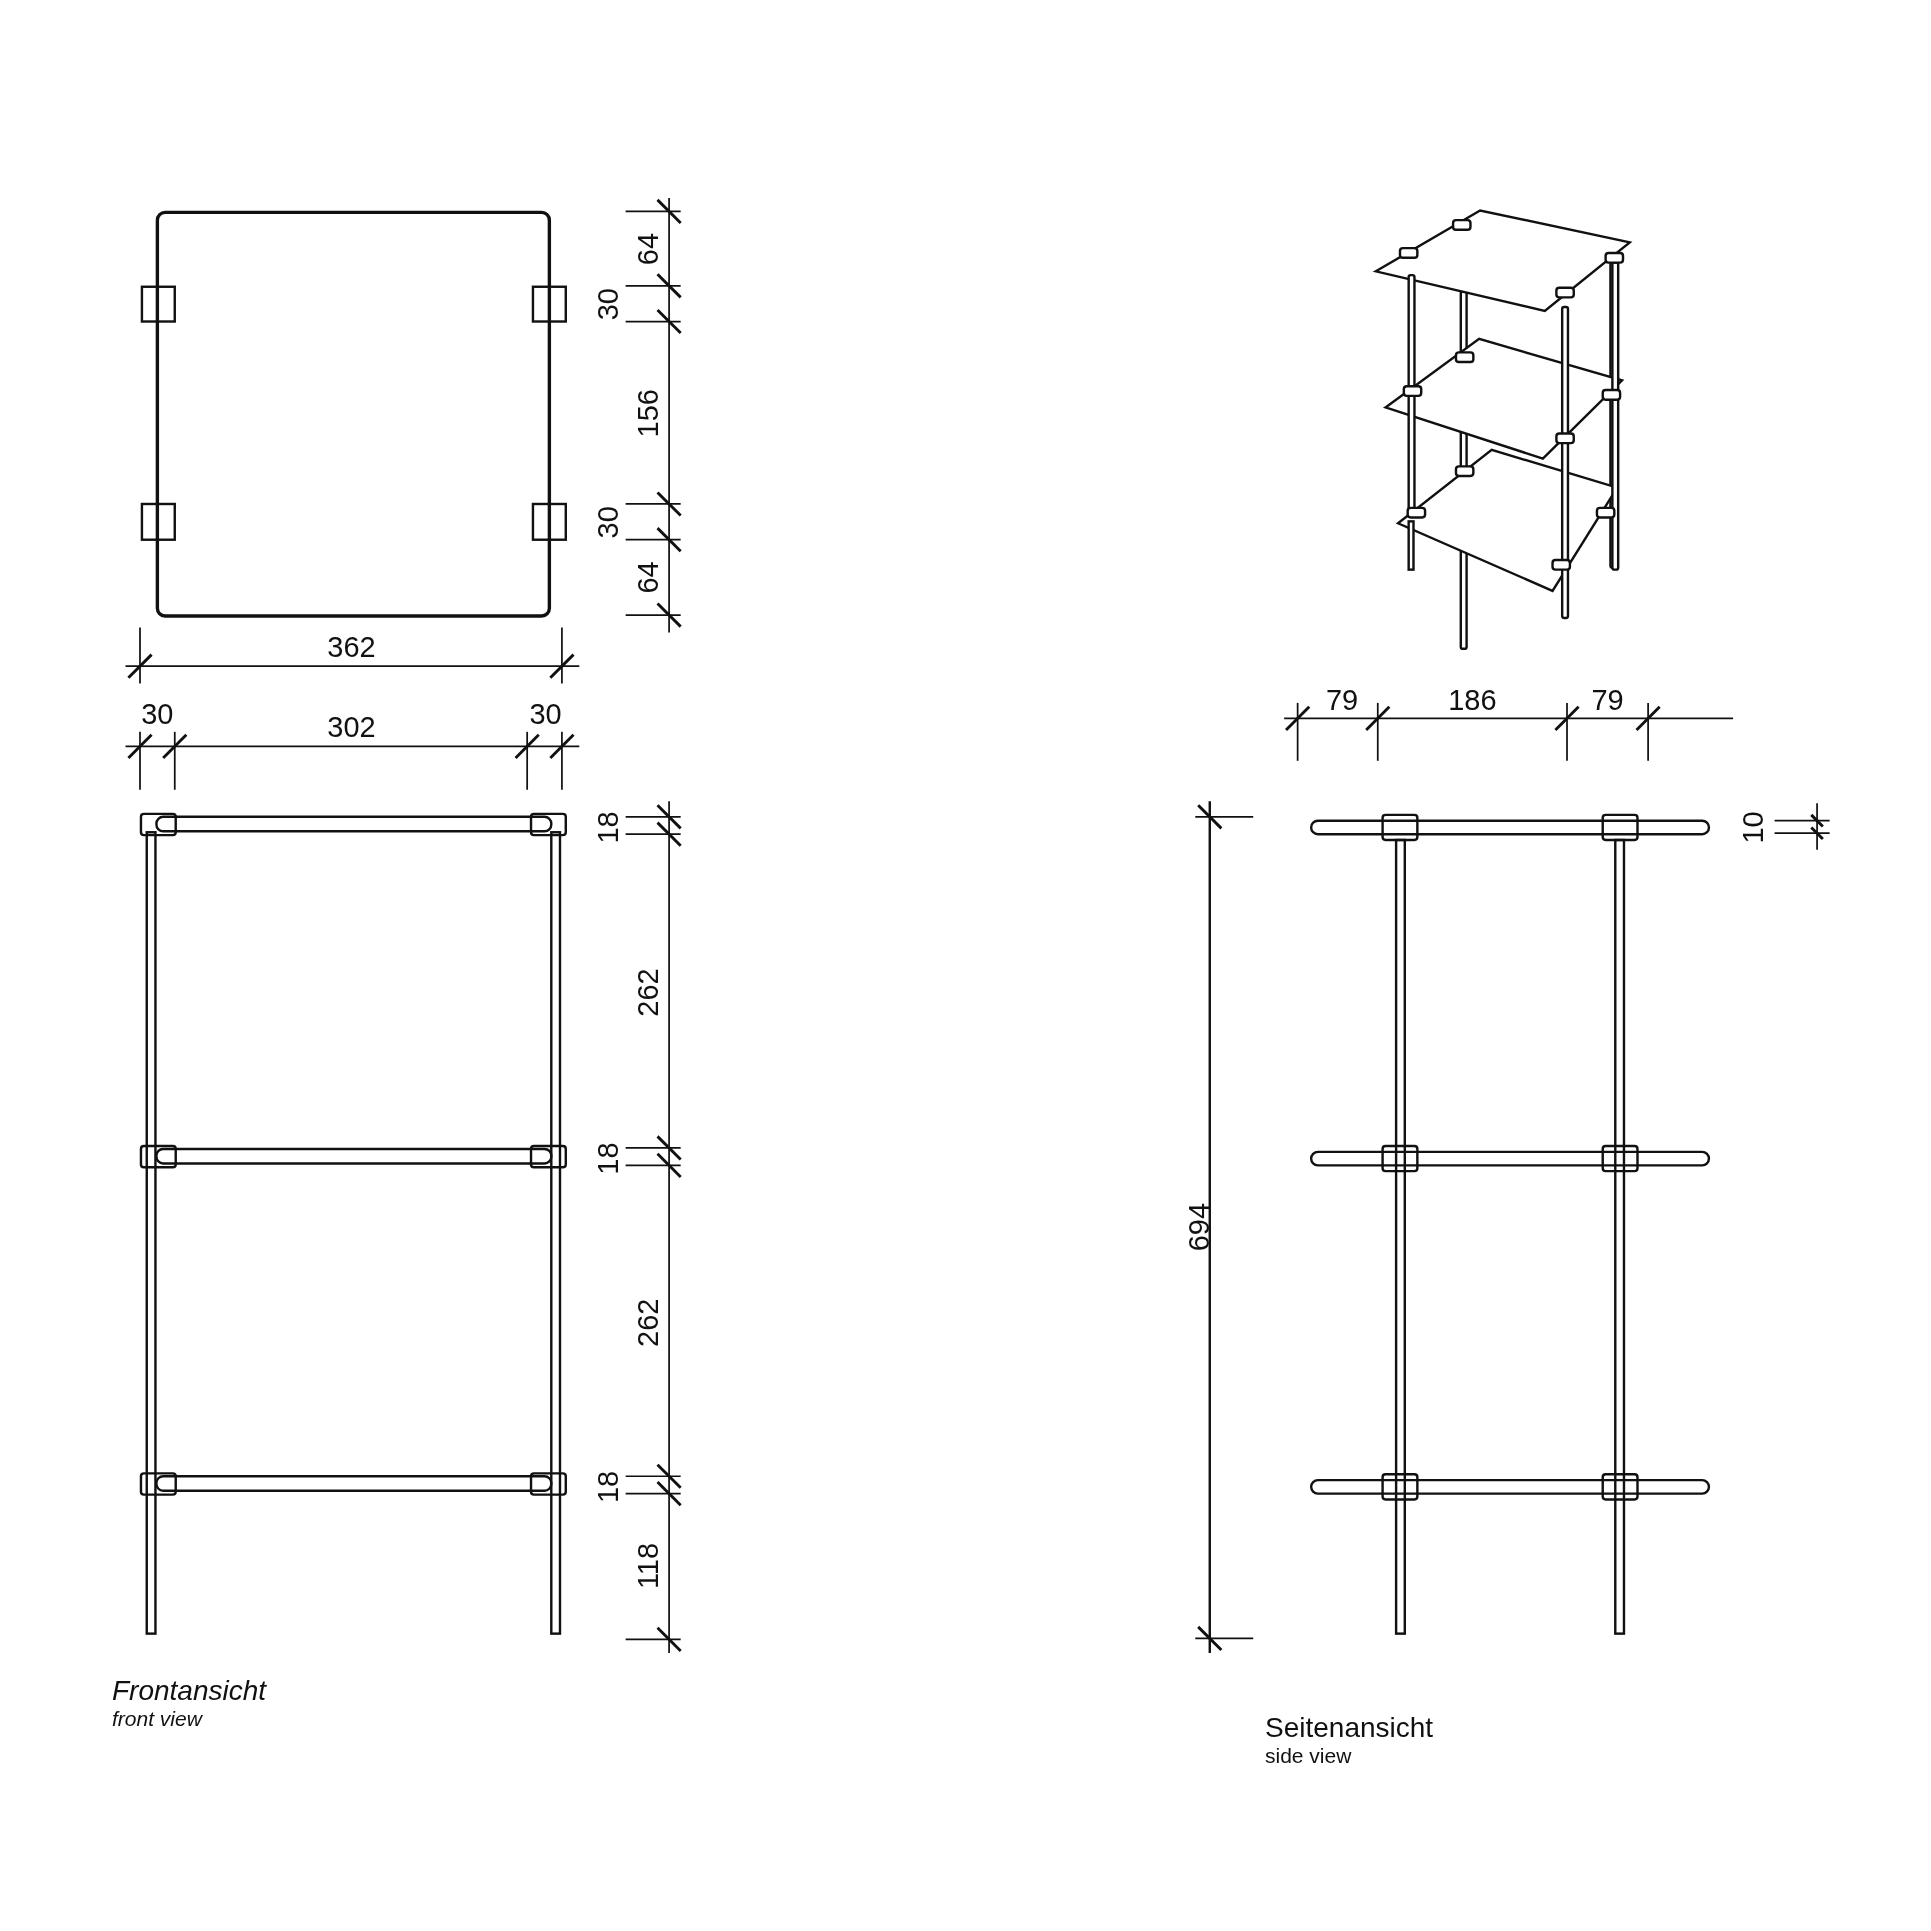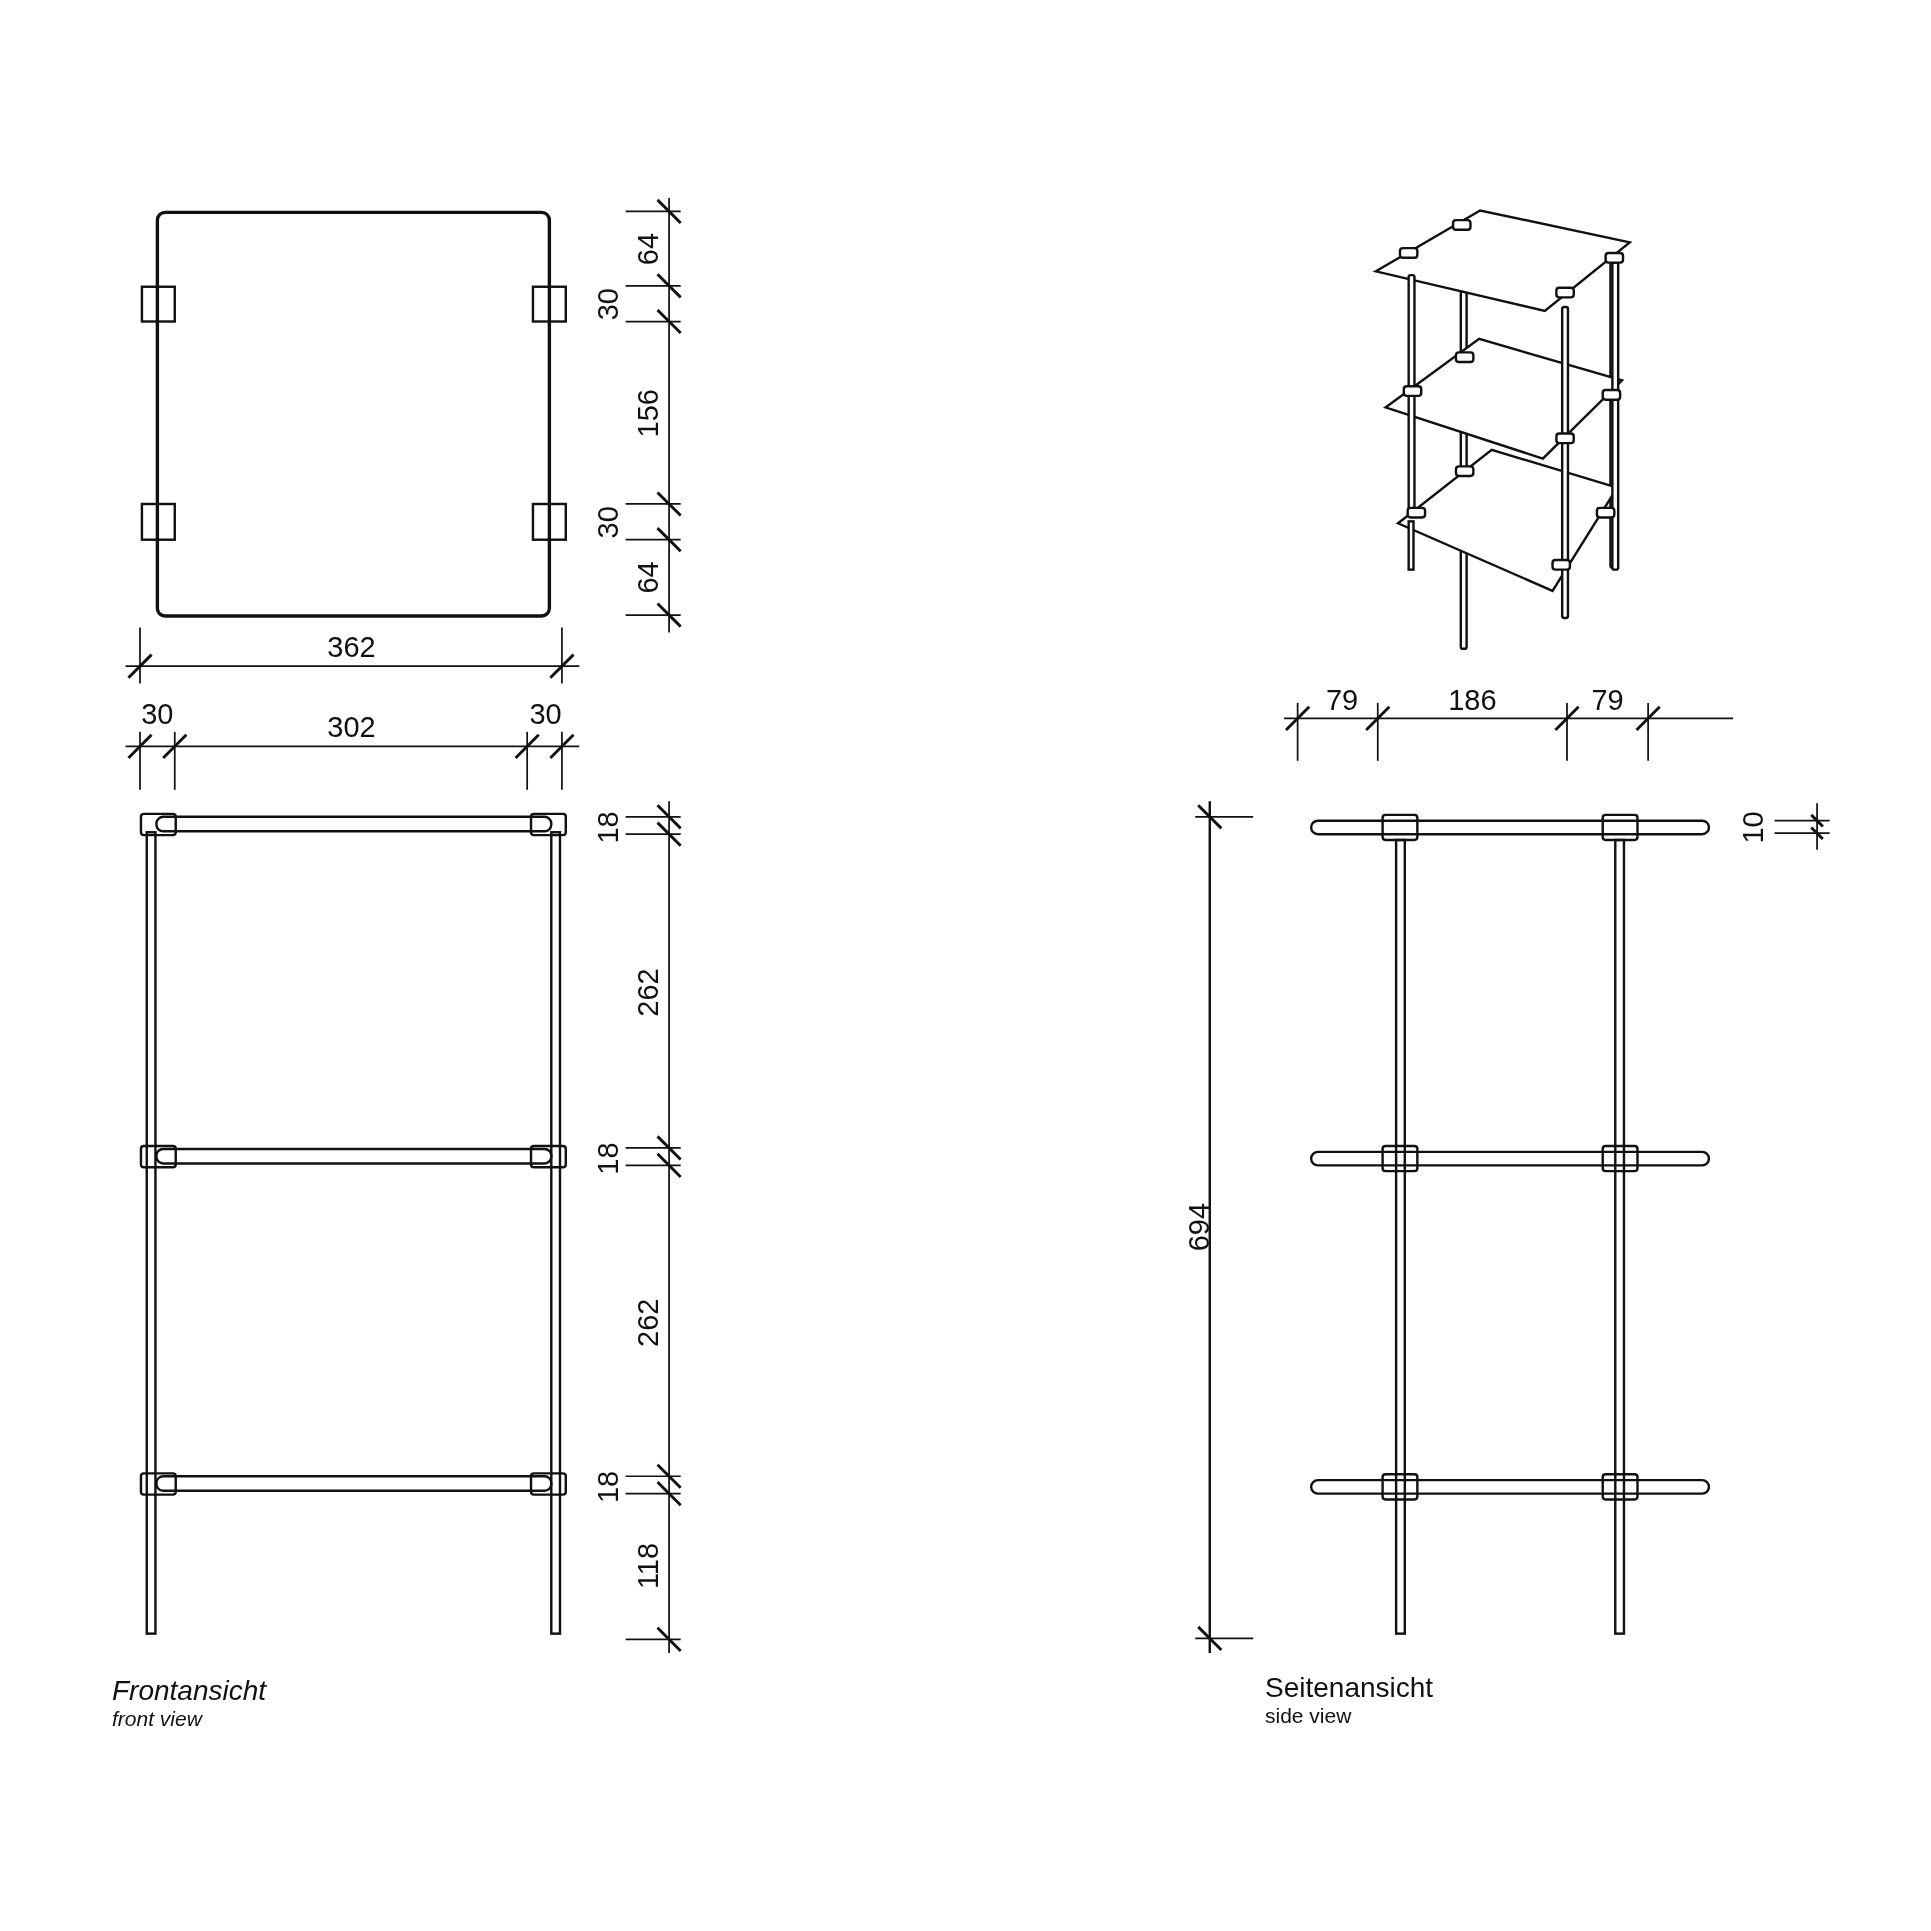--- a/index.html
+++ b/index.html
@@ -203,17 +203,17 @@
       <line x1="1876" y1="857" x2="1888" y2="869" class="tick"></line>
       <text class="dim-text" transform="translate(1826,857) rotate(-90)" text-anchor="middle">10</text>
     </g>
   </g>
 </svg>
 
 <div class="label" style="left:112px; top:1675px;font-style:italic;">
   <span class="main">Frontansicht</span>
   <span class="sub">front view</span>
 </div>
-<div class="label" style="left:1265px; top:1672px;">
+<div class="label" style="left:1265px; top:1712px;">
   <span class="main">Seitenansicht</span>
   <span class="sub">side view</span>
 </div>
 
 
 </body></html>

